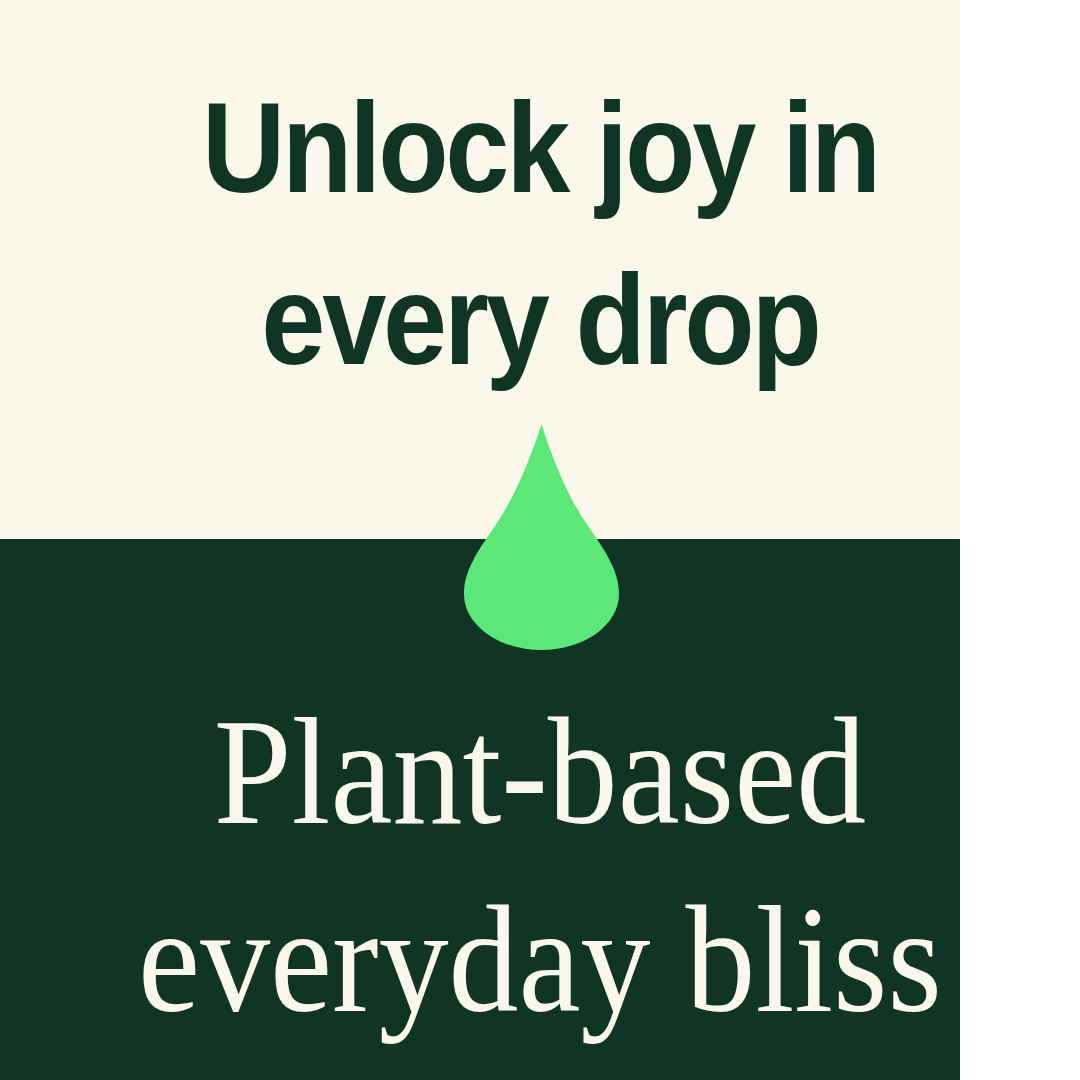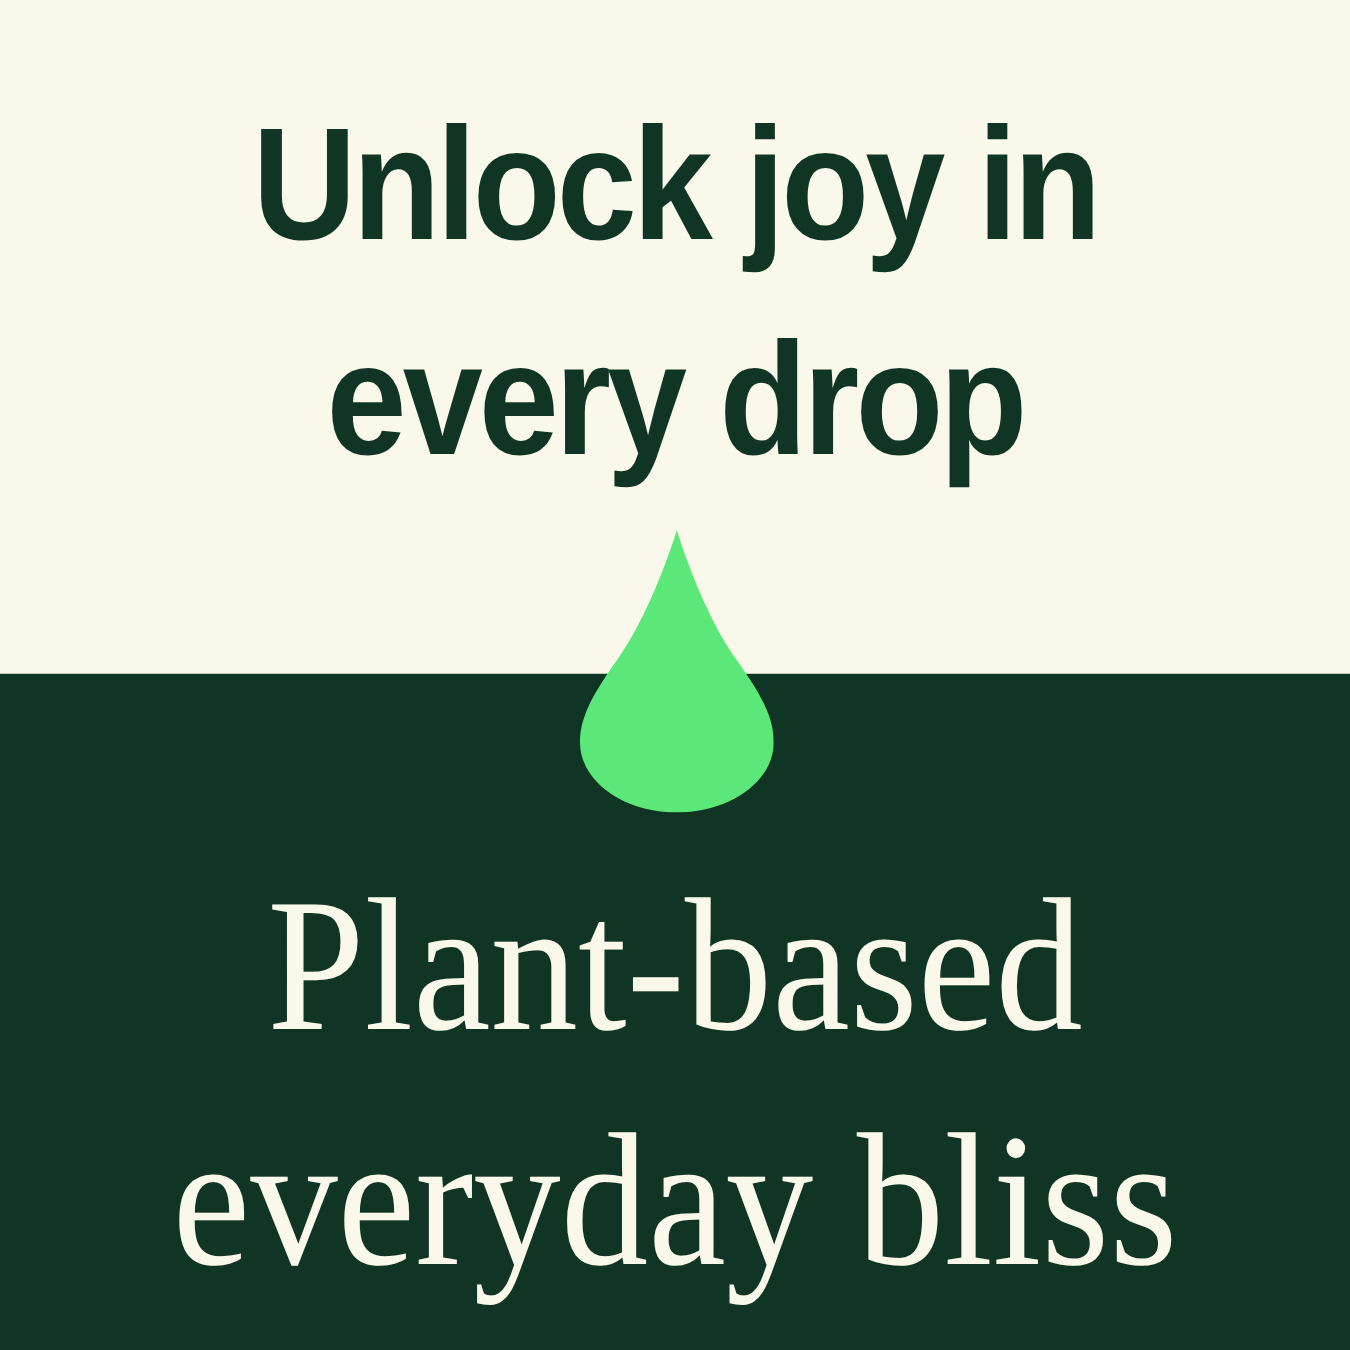--- a/index.html
+++ b/index.html
@@ -2,21 +2,21 @@
 <html><head>
 <meta charset="utf-8">
 <style>
   html, body {
     margin: 0;
     padding: 0;
     background: #ffffff;
   }
   #poster {
     position: relative;
-    width: 1080px;
+    width: 960px;
     height: 1080px;
     overflow: hidden;
     font-family: "Liberation Sans", sans-serif;
     -webkit-font-smoothing: antialiased;
   }
 
   
   .band {
     position: absolute;
     left: 0;

